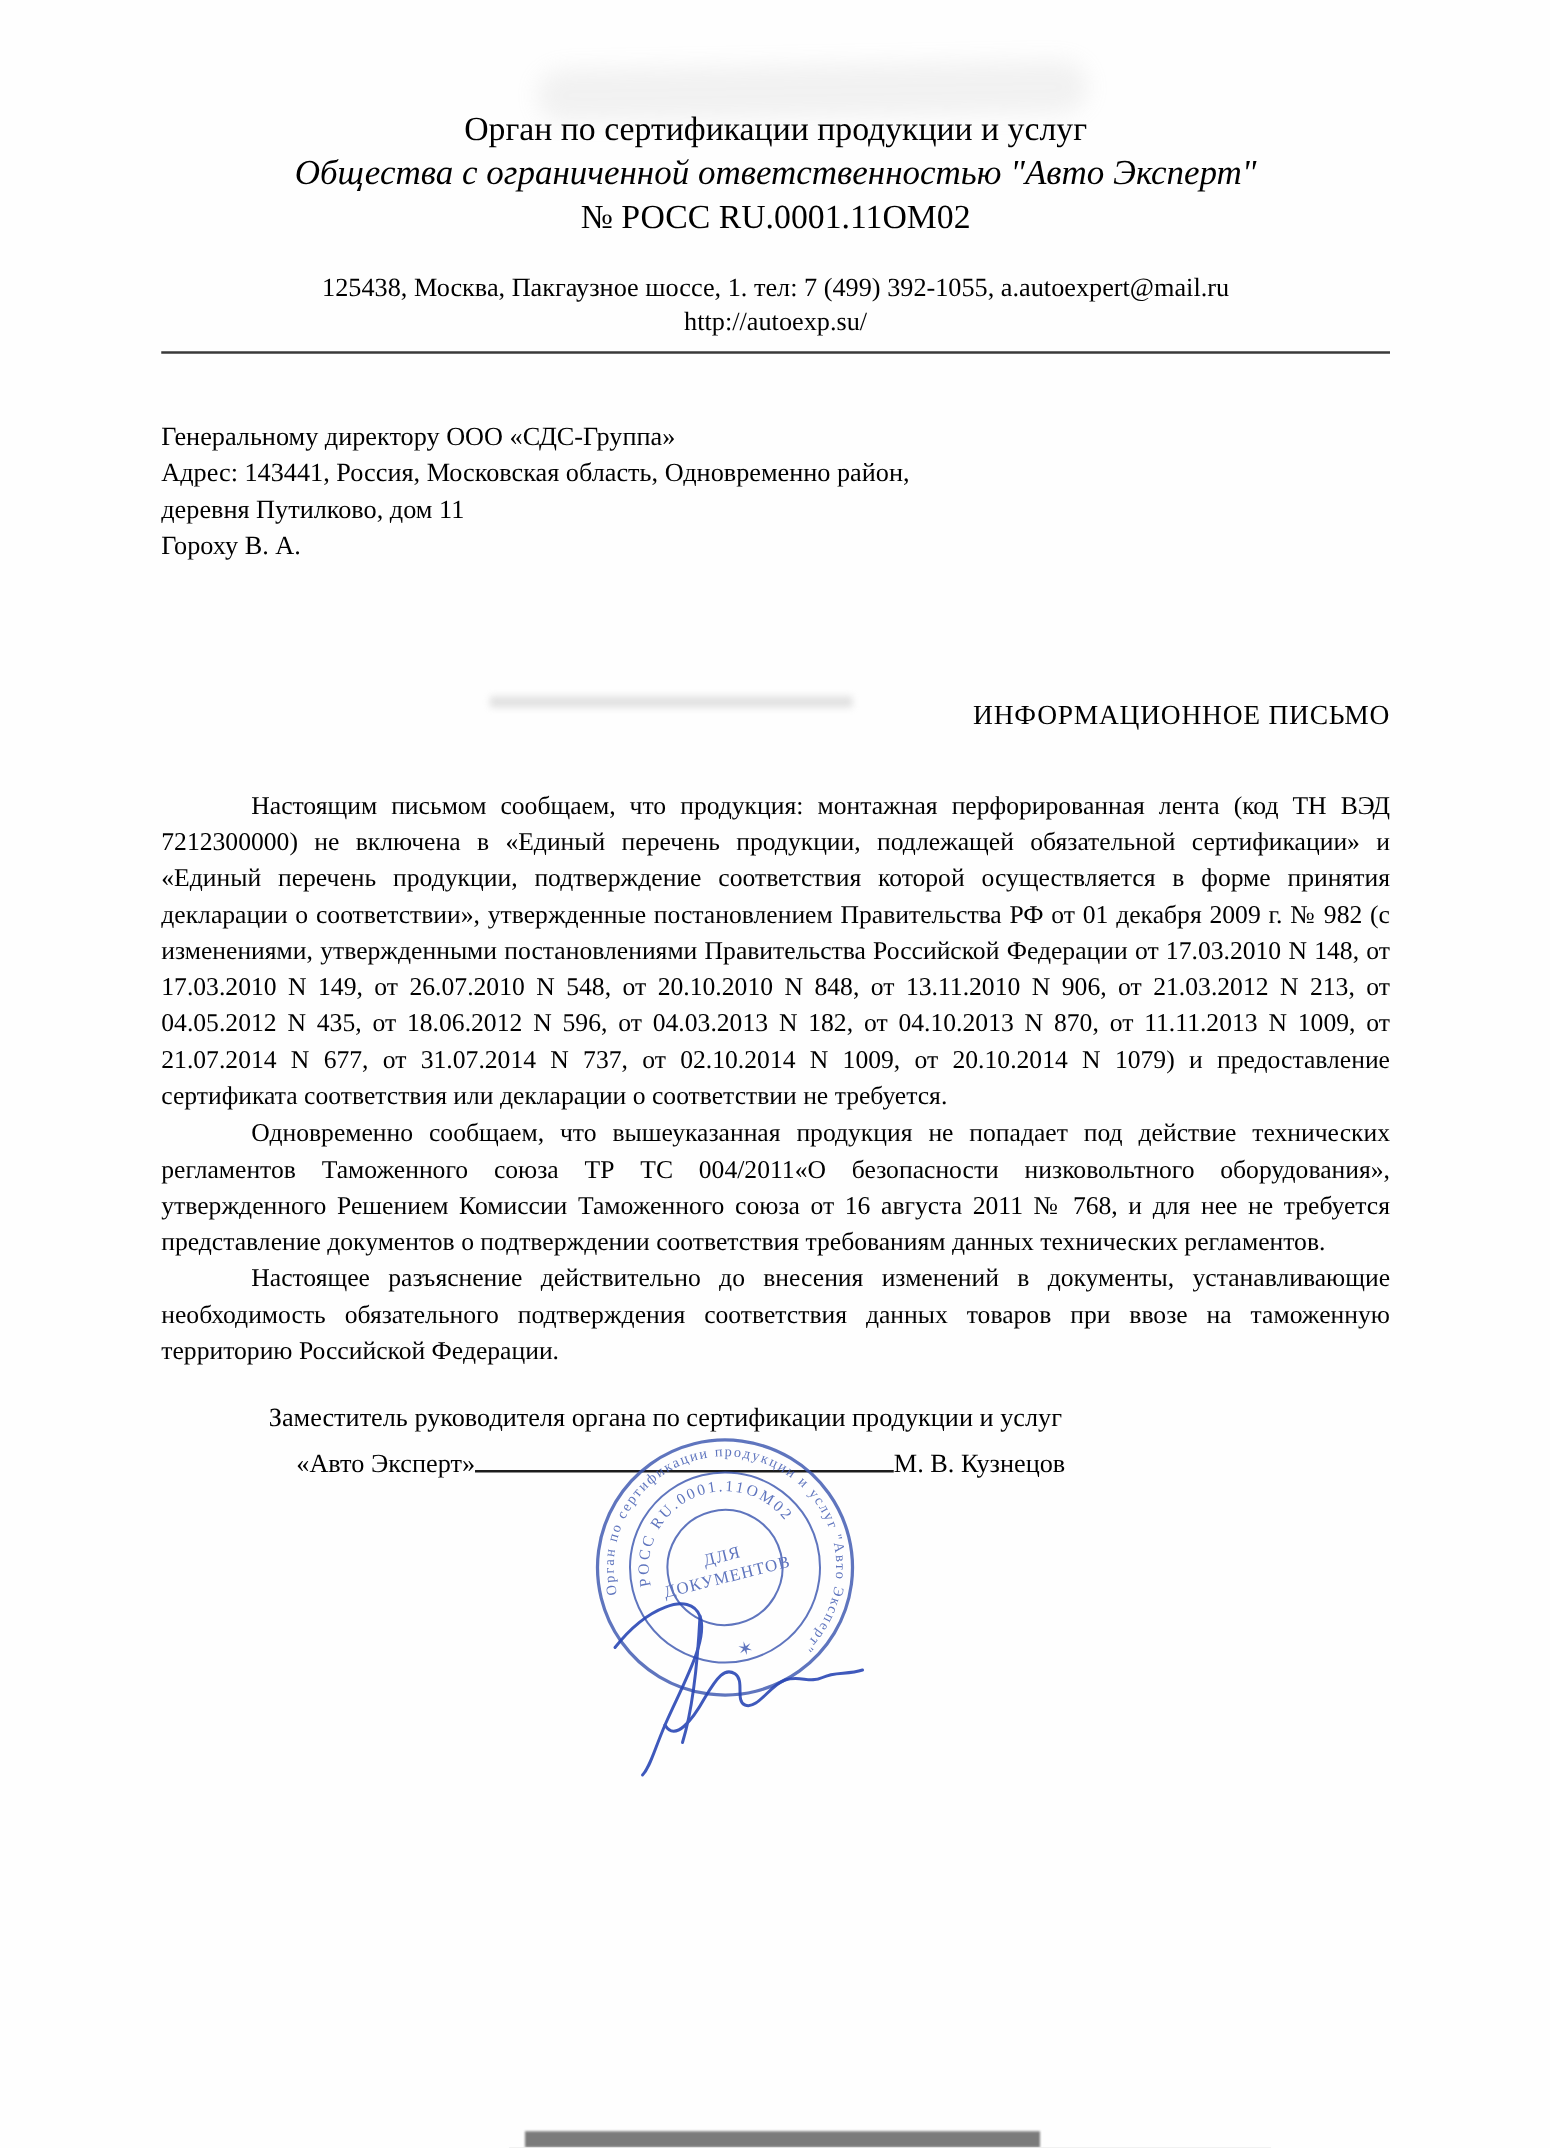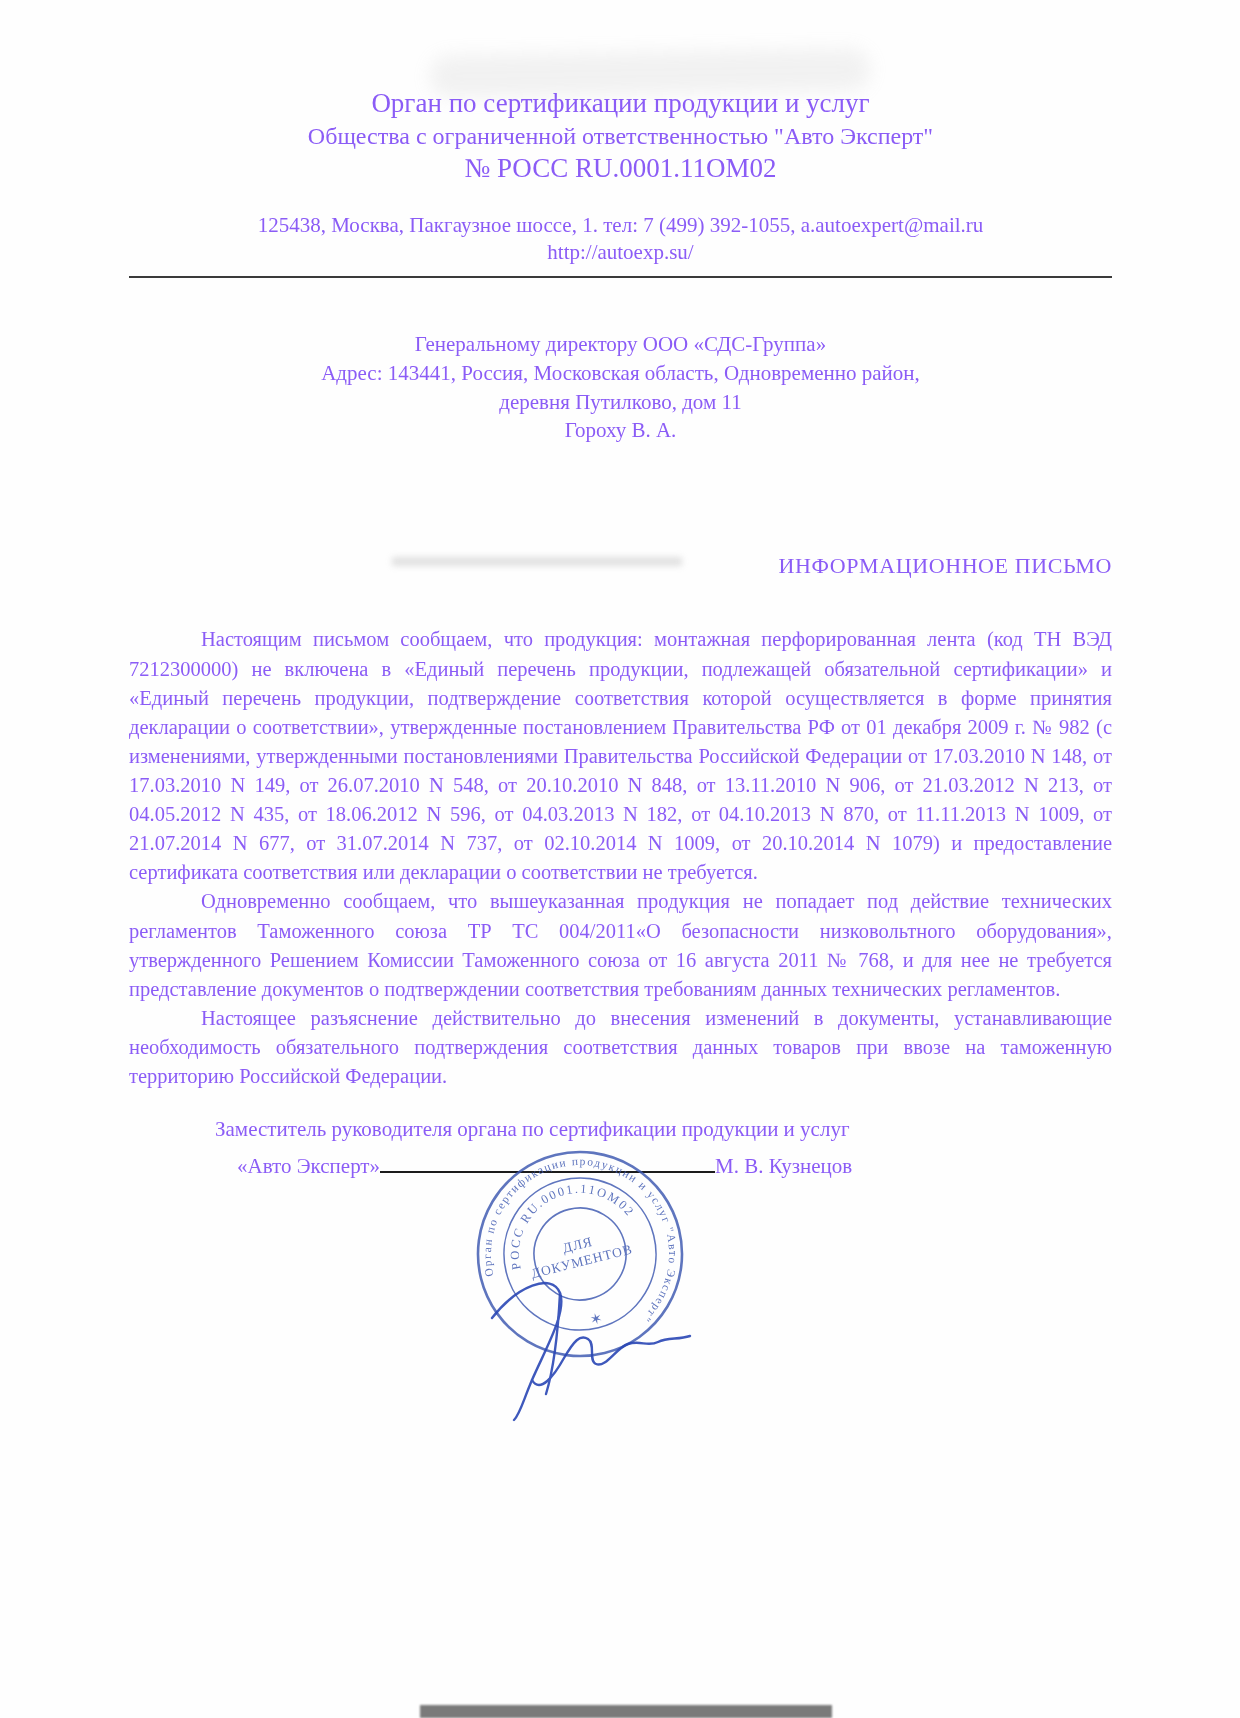--- a/index.html
+++ b/index.html
@@ -2,43 +2,43 @@
 <html><head>
 <meta charset="utf-8">
 <style>
   html,body { margin:0; padding:0; background:#e8e8e8; }
   .page {
     position:relative;
     width:1240px; height:1718px;
     margin:0 auto;
     background:#fefefe;
     font-family:"Liberation Serif","DejaVu Serif",serif;
-    color:#8b5cf6;
+    color:#000000;
     overflow:hidden;
   }
   .content { position:absolute; left:129px; top:0; width:983px; }
 
   
   .letterhead { text-align:center; padding-top:86px; line-height:1.28; }
   .lh-1 { font-size:27px; }
-  .lh-2 { font-size:24px; }
+  .lh-2 { font-size:28px;font-style:italic; }
   .lh-3 { font-size:27px; }
   .lh-4 { font-size:21px; margin-top:26px; }
   .lh-5 { font-size:21px; }
   .lh-rule { border:none; border-bottom:2px solid #3a3a3a; margin:10px 0 0 0; }
 
   
   .ref { margin-top:52px; font-size:21px; line-height:1.35; }
   .ref-date-underlined {
     border-bottom:1.6px solid #222;
     padding-right:10px;
   }
 
   
-  .recipient { margin-top:50px; text-align:center; font-size:21px; line-height:1.38; }
+  .recipient { margin-top:50px; text-align:left; font-size:21px; line-height:1.38; }
 
   
   .doc-title { margin-top:108px; text-align:right; font-size:22px; letter-spacing:0.6px; }
 
   
   .doc-body { margin-top:46px; font-size:20.5px; line-height:1.42; text-align:justify; }
   .doc-body p { margin:0; text-indent:72px; }
 
   
   .sig-block { margin-top:26px; font-size:21px; position:relative; z-index:1; }

